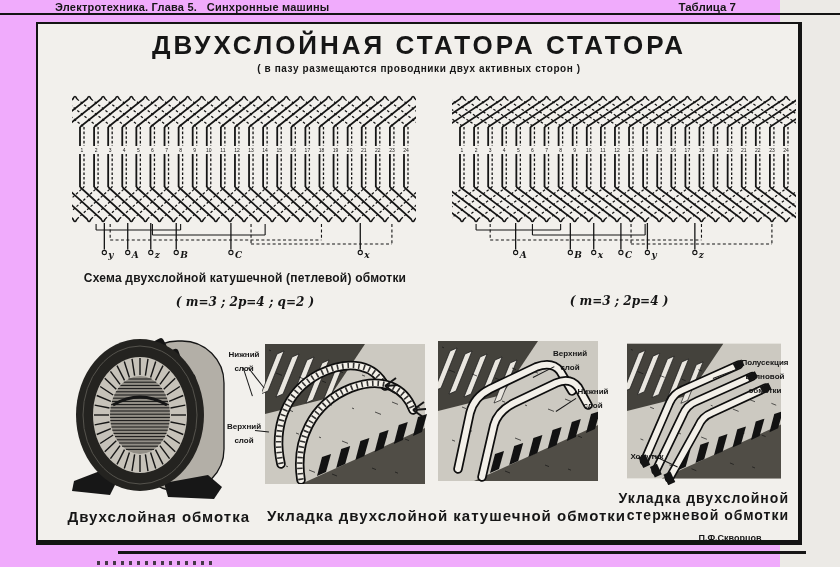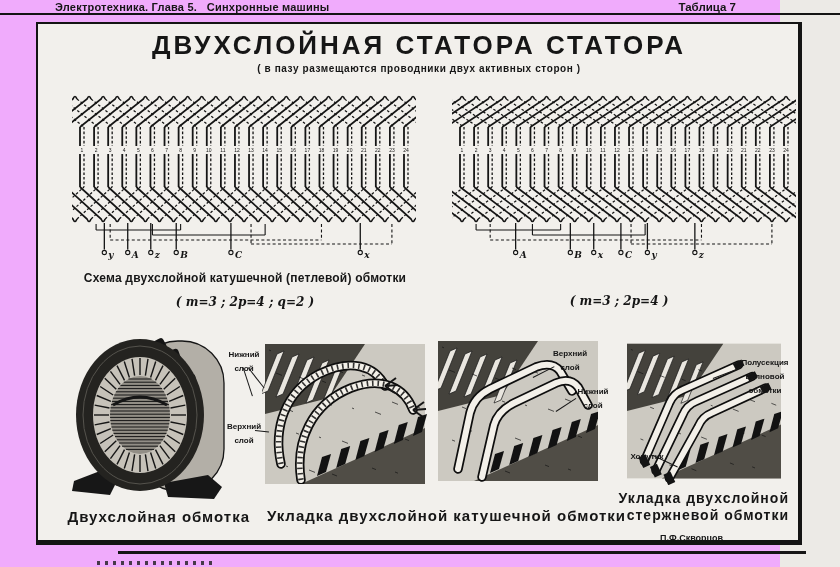--- a/index.html
+++ b/index.html
@@ -17,21 +17,21 @@
   .subtitle{position:absolute;left:36px;top:63px;width:766px;text-align:center;
             font-size:10px;font-weight:600;letter-spacing:.6px;}
   svg{position:absolute;overflow:hidden;}
   .dcap{position:absolute;text-align:center;font-size:12px;font-weight:700;letter-spacing:.2px;}
   .dparam{position:absolute;text-align:center;font-size:12px;font-style:italic;font-weight:600;
           font-family:"DejaVu Serif",serif;}
   .pcap-big{position:absolute;text-align:right;font-size:15px;font-weight:600;letter-spacing:1px;}
   .pcap-sm{position:absolute;text-align:center;font-size:10.5px;font-weight:700;}
   .ann{position:absolute;text-align:center;font-size:8px;line-height:14px;font-weight:700;}
   .leader{position:absolute;height:1.3px;background:#181818;transform-origin:0 50%;}
-  .signature{position:absolute;left:660px;top:533px;width:140px;
+  .signature{position:absolute;left:660px;top:533px;width:140px;text-align:center;
              font-size:9px;font-weight:700;}
   .scanline{position:absolute;left:118px;top:551px;width:688px;height:3px;background:#161616;}
   .cutoff{position:absolute;left:97px;top:561px;width:115px;height:4px;opacity:.8;
           background:repeating-linear-gradient(90deg,#1c1c1c 0 3px,transparent 3px 8px);}
 </style>
 </head>
 <body>
 
 <div class="page">
 

